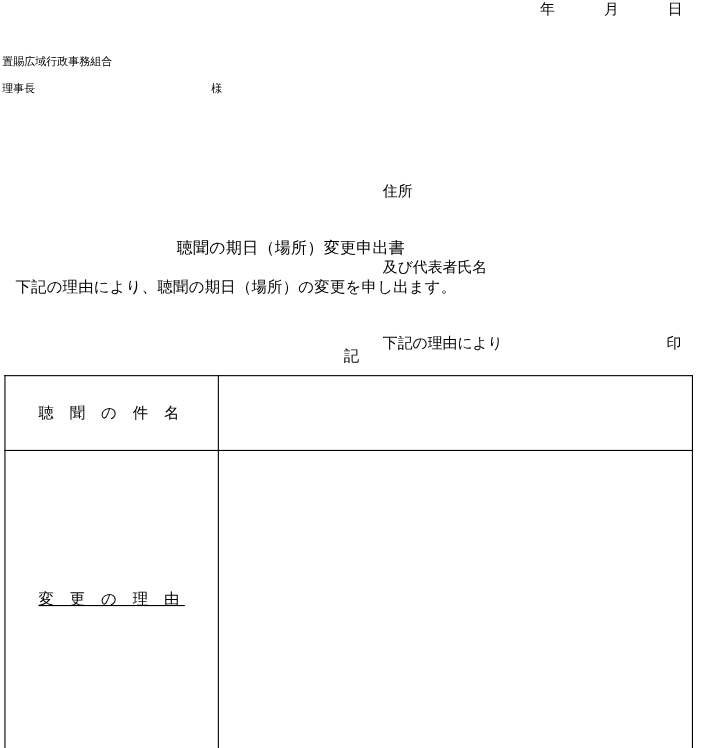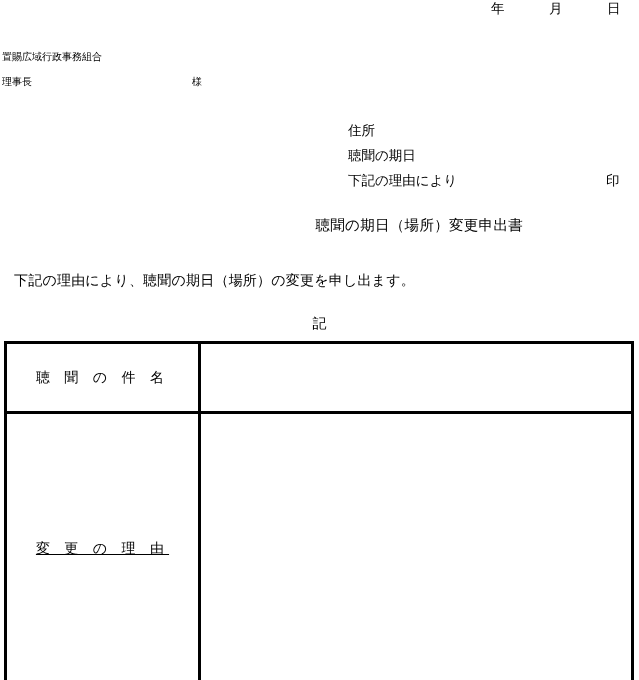--- a/index.html
+++ b/index.html
@@ -58,45 +58,46 @@
   .sender {
     position: absolute;
     left: 348px;
     top: 118px;
     font-size: 13.5px;
     line-height: 25px;
   }
   .sender .line {
     position: relative;
     white-space: nowrap;
+    margin-top: 44px;
   }
   .sender .seal {
     position: absolute;
     left: 258px;
     top: 0;
   }
 
   
   .doc-title {
     position: absolute;
     left: 0;
     top: 216px;
     width: 523px;
-    text-align: right;
+    text-align: center;
     font-size: 14.5px;
     letter-spacing: 0.3px;
     padding-left: 6px;
     box-sizing: border-box;
   }
 
   
   .body-sentence {
     position: absolute;
     left: 14px;
-    top: 272px;
+    top: 252px;
     font-size: 14px;
     letter-spacing: 0.2px;
   }
 
   
   .ki-mark {
     position: absolute;
     left: 0;
     top: 315px;
     width: 639px;
@@ -107,21 +108,21 @@
   
   .form-table {
     position: absolute;
     left: 4px;
     top: 341px;
     width: 625px;
     border-collapse: collapse;
     table-layout: fixed;
   }
   .form-table td {
-    border: 3px solid #000000;
+    border: 1px solid #000000;
     vertical-align: middle;
     padding: 0;
     text-align: center;
   }
   .label-cell {
     width: 194px;
     text-align: center;
     font-size: 14px;
     letter-spacing: 5px;
     padding-left: 5px;
@@ -157,21 +158,21 @@
       <span class="role">理事長</span>
       <span>様</span>
     </div>
   </div>
 
   <div class="sender">
     <div class="line">
       <span>住所</span>
     </div>
     <div class="line">
-      <span>聴聞の期日</span>
+      <span>及び代表者氏名</span>
     </div>
     <div class="line">
       <span>下記の理由により</span>
       <span class="seal">印</span>
     </div>
   </div>
 
   <div class="doc-title">聴聞の期日（場所）変更申出書</div>
 
   <div class="body-sentence">下記の理由により、聴聞の期日（場所）の変更を申し出ます。</div>

